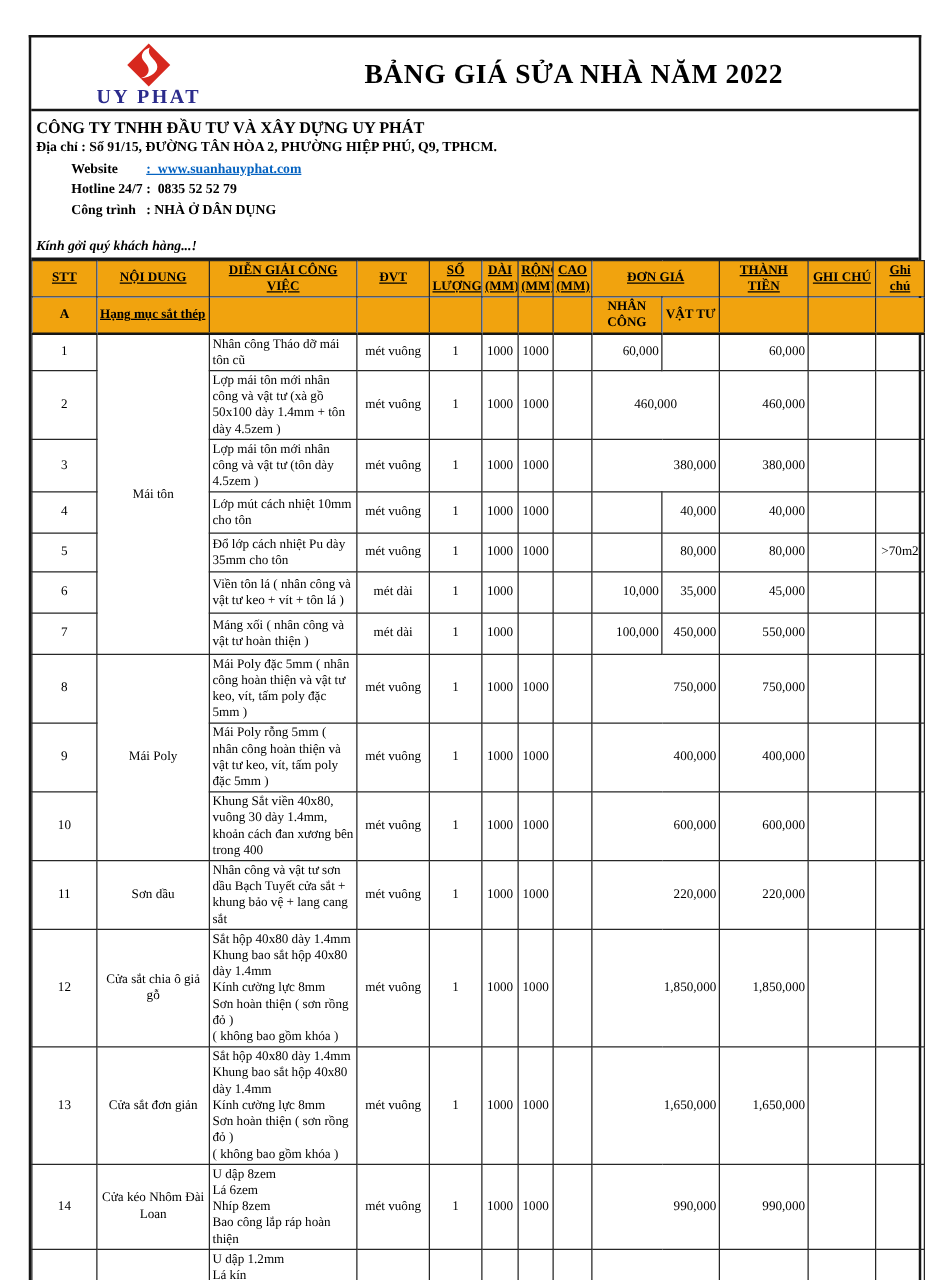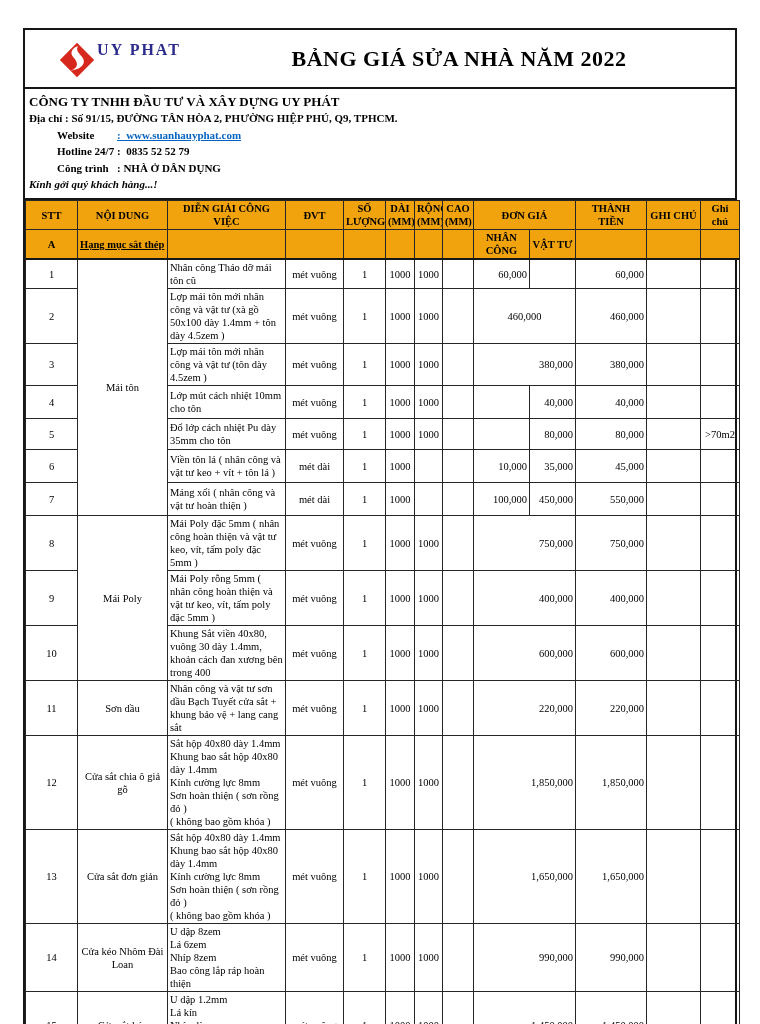--- a/index.html
+++ b/index.html
@@ -7,41 +7,41 @@
     width:760px;height:1024px;background:#ffffff;
     font-family:"Liberation Serif","DejaVu Serif",serif;color:#000;
   }
   .page{position:relative;width:760px;height:1024px;overflow:hidden;background:#fff;}
   .sheet{
     position:absolute;left:23px;top:28px;width:714px;
     border:2px solid #161616;border-bottom:none;background:#fff;box-sizing:border-box;
   }
   
   .title-block{height:57px;display:flex;align-items:center;border-bottom:2px solid #161616;}
-  .logo-wrap{width:188px;display:flex;align-items:flex-start;justify-content:center;padding-top:2px;}
+  .logo-wrap{width:188px;display:flex;flex-direction:column;align-items:center;justify-content:center;padding-top:2px;}
   .logo-flame{width:40px;height:36px;display:block;}
   .logo-text{font-weight:bold;font-size:16px;letter-spacing:2px;color:#2b2b8c;line-height:16px;}
   .doc-title{flex:1;text-align:center;font-weight:bold;font-size:22px;padding-right:30px;letter-spacing:.5px;}
   
   .company-block{border-bottom:2px solid #161616;padding:6px 4px 3px 4px;box-sizing:border-box;min-height:111px;}
   .company-name{font-weight:bold;font-size:13px;line-height:14px;}
   .company-address{font-weight:bold;font-size:11px;line-height:12px;margin-top:3px;}
   .info-row{display:flex;font-weight:bold;font-size:11px;line-height:12px;margin-top:4.5px;}
   .info-label{width:60px;flex:none;margin-left:28px;}
   .info-value{white-space:pre;}
   .info-link{color:#0563C1;text-decoration:underline;white-space:pre;}
-  .greeting{font-weight:bold;font-style:italic;font-size:11px;line-height:12px;margin-top:4px;}
+  .greeting{font-weight:bold;font-style:italic;font-size:11px;line-height:12px;margin-top:17px;}
   
   table.price{border-collapse:collapse;table-layout:fixed;width:714px;}
   table.price th,table.price td{
     border:1px solid #262626;padding:1px 2px;font-size:10.5px;
     vertical-align:middle;overflow:hidden;box-sizing:border-box;line-height:13px;
   }
   thead th{background:#F1A30E;font-weight:bold;text-align:center;line-height:12px;padding:1px 1px;}
-  tr.head-main{height:28px;}
+  tr.head-main{height:28px;text-decoration:underline;}
   tr.section-row{height:24px;}
   tr.section-row td{background:#F1A30E;font-weight:bold;border-bottom:2px solid #161616;}
   th.small-note{font-size:10px;}
   td.center{text-align:center;}
   td.num{text-align:right;padding-right:7px;}
   td.desc{text-align:left;padding-left:3px;white-space:pre-line;}
   td.group-cell{text-align:center;line-height:13px;}
   td.section-letter{text-align:center;}
   td.section-title{text-align:left;padding-left:3px;text-decoration:underline;}
   tbody tr:last-child td{border-bottom:3px solid #000;}

